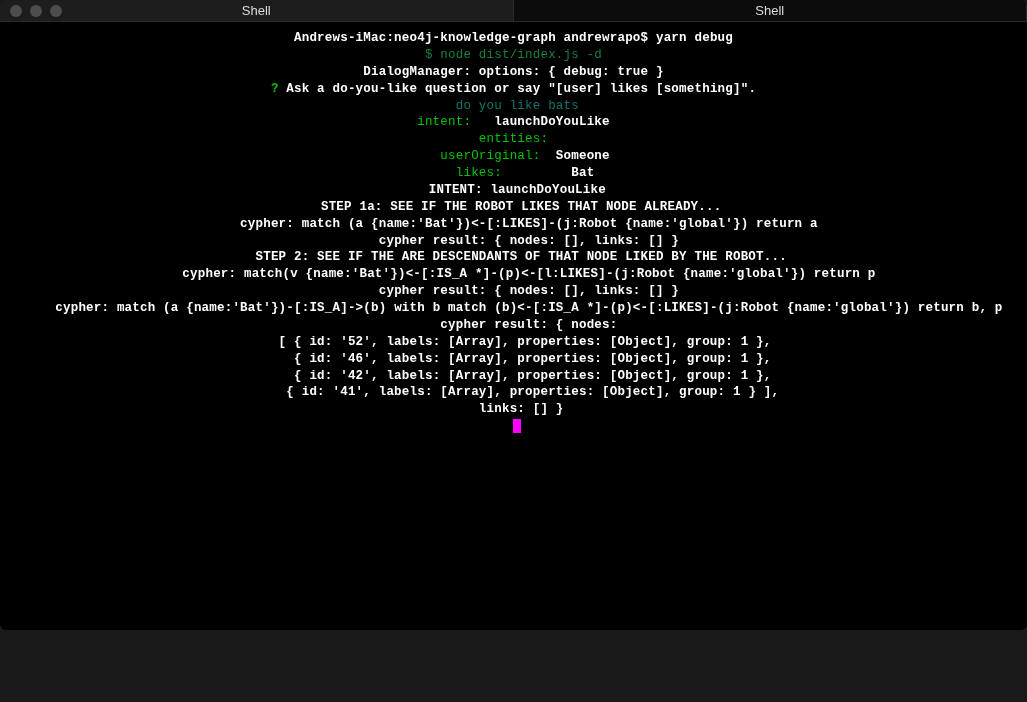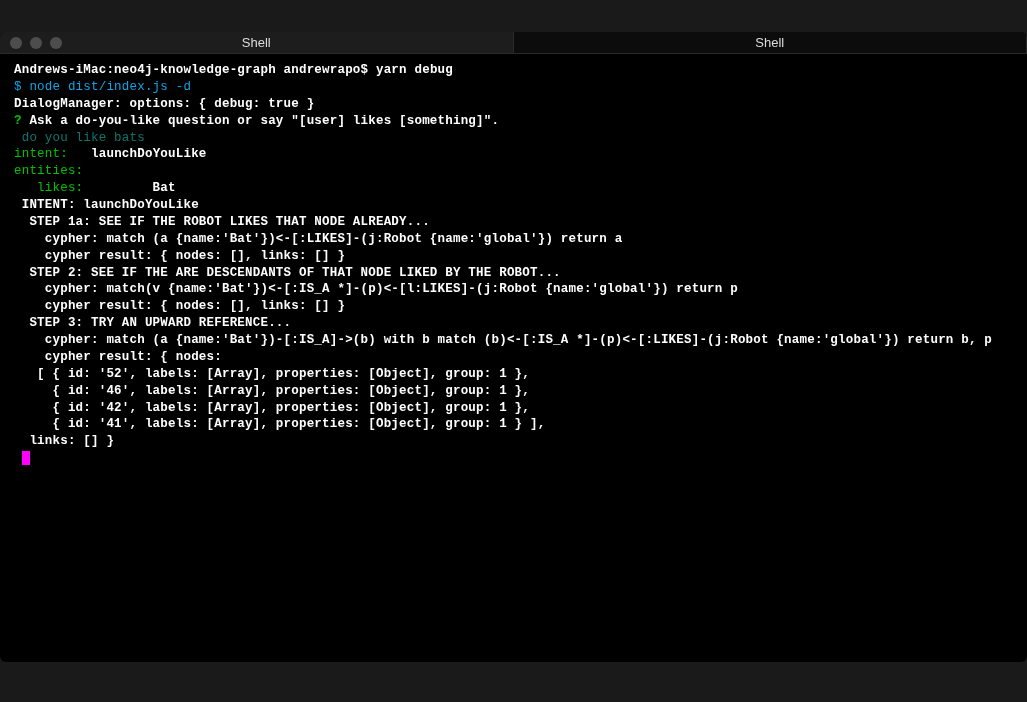--- a/index.html
+++ b/index.html
@@ -15,21 +15,20 @@
       font-size: 12px;
       overflow: hidden;
     }
     .window {
       width: 1027px;
       height: 630px;
       background: #000000;
       border-radius: 6px;
       overflow: hidden;
       position: relative;
-      margin-top: 32px;
     }
     .title-bar {
       height: 22px;
       display: flex;
       background: #1a1a1a;
       align-items: stretch;
       border-bottom: 1px solid #2a2a2a;
     }
     .traffic-lights {
       display: flex;
@@ -65,24 +64,25 @@
     }
     .terminal-content {
       padding: 8px 14px;
       color: #ffffff;
       line-height: 1.35;
       font-size: 12.5px;
       letter-spacing: 0.2px;
     }
     .line {
       white-space: pre;
+      text-align: center;
     }
     .white { color: #ffffff; }
     .bold { font-weight: bold; }
-    .dim { color: #0ea5e9; }
+    .dim { color: #15803d; }
     .green { color: #00c200; }
     .cyan { color: #0f766e; }
     .cursor {
       display: inline-block;
       width: 8px;
       height: 14px;
       background: #ff00ff;
       vertical-align: middle;
     }
   </style>
@@ -105,29 +105,29 @@
   </div>
 
   <div class="terminal-content">
     <div class="line"><span class="white bold">Andrews-iMac:neo4j-knowledge-graph andrewrapo$ </span><span class="white bold">yarn debug</span></div>
     <div class="line dim">$ node dist/index.js -d</div>
     <div class="line white bold">DialogManager: options: { debug: true }</div>
     <div class="line"><span class="green bold">?</span><span class="white bold"> Ask a do-you-like question or say "[user] likes [something]".</span></div>
     <div class="line cyan"> do you like bats</div>
     <div class="line"><span class="green">intent:</span><span class="white bold">   launchDoYouLike</span></div>
     <div class="line green">entities:</div>
+    <div class="line"><span class="green">   userOriginal:</span><span class="white bold">  Someone</span></div>
     <div class="line"><span class="green">   likes:</span><span class="white bold">         Bat</span></div>
     <div class="line white bold"> INTENT: launchDoYouLike</div>
     <div class="line white bold">  STEP 1a: SEE IF THE ROBOT LIKES THAT NODE ALREADY...</div>
     <div class="line white bold">    cypher: match (a {name:'Bat'})&lt;-[:LIKES]-(j:Robot {name:'global'}) return a</div>
     <div class="line white bold">    cypher result: { nodes: [], links: [] }</div>
     <div class="line white bold">  STEP 2: SEE IF THE ARE DESCENDANTS OF THAT NODE LIKED BY THE ROBOT...</div>
     <div class="line white bold">    cypher: match(v {name:'Bat'})&lt;-[:IS_A *]-(p)&lt;-[l:LIKES]-(j:Robot {name:'global'}) return p</div>
     <div class="line white bold">    cypher result: { nodes: [], links: [] }</div>
-    <div class="line white bold">  STEP 3: TRY AN UPWARD REFERENCE...</div>
     <div class="line white bold">    cypher: match (a {name:'Bat'})-[:IS_A]-&gt;(b) with b match (b)&lt;-[:IS_A *]-(p)&lt;-[:LIKES]-(j:Robot {name:'global'}) return b, p</div>
     <div class="line white bold">    cypher result: { nodes:</div>
     <div class="line white bold">   [ { id: '52', labels: [Array], properties: [Object], group: 1 },</div>
     <div class="line white bold">     { id: '46', labels: [Array], properties: [Object], group: 1 },</div>
     <div class="line white bold">     { id: '42', labels: [Array], properties: [Object], group: 1 },</div>
     <div class="line white bold">     { id: '41', labels: [Array], properties: [Object], group: 1 } ],</div>
     <div class="line white bold">  links: [] }</div>
     <div class="line"> <span class="cursor"></span></div>
   </div>
 </div>

